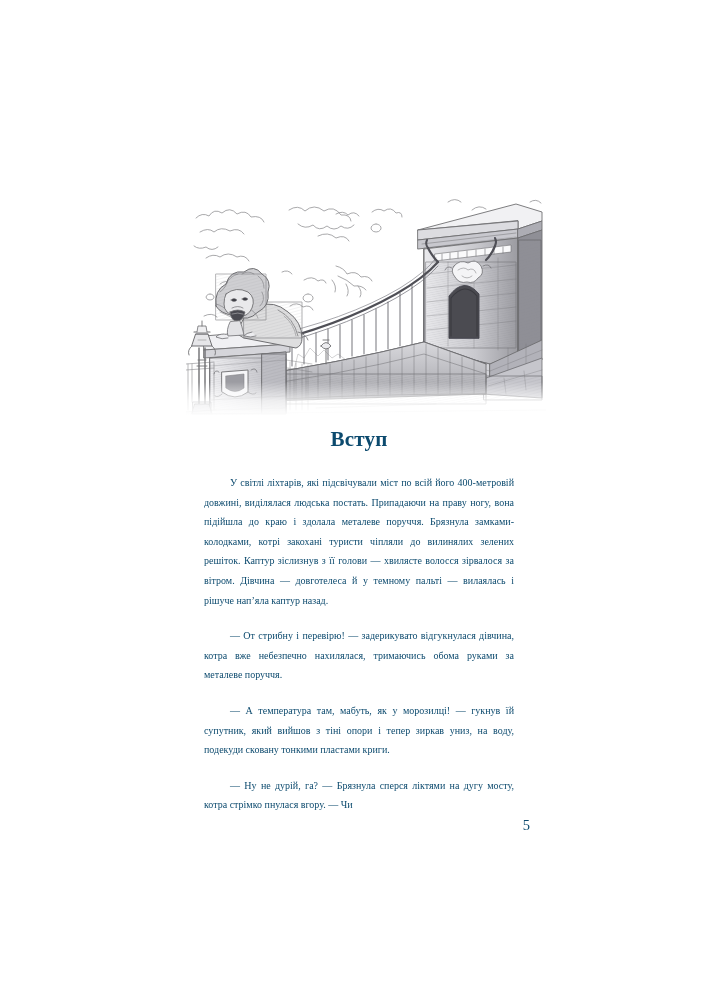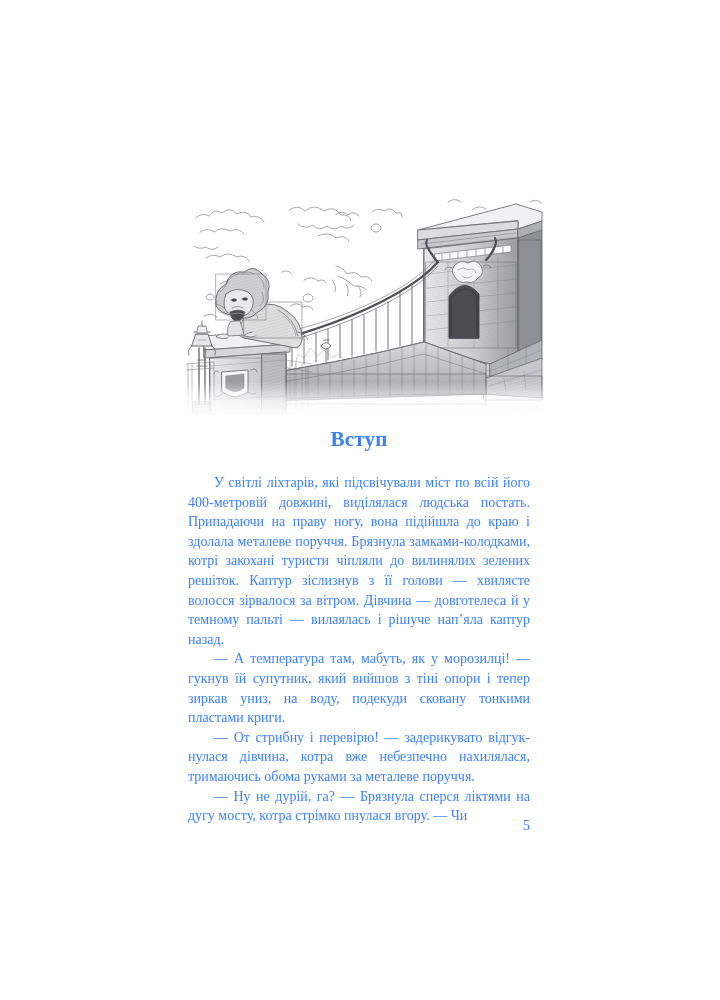--- a/index.html
+++ b/index.html
@@ -7,21 +7,21 @@
     padding: 0;
     background: #ffffff;
   }
   .page {
     position: relative;
     width: 720px;
     height: 1000px;
     background: #ffffff;
     overflow: hidden;
     font-family: "Liberation Serif", "DejaVu Serif", serif;
-    color: #3b82f6;
+    color: #0c4a6e;
   }
 
   
   .illustration-block {
     position: absolute;
     left: 186px;
     top: 188px;
     width: 360px;
     height: 228px;
   }
@@ -49,26 +49,26 @@
   }
   .chapter-title {
     font-size: 21px;
     font-weight: bold;
     text-align: center;
     letter-spacing: 0.2px;
     margin: 0 0 22px 0;
     line-height: 1.1;
   }
   .body-par {
-    font-size: 14px;
+    font-size: 10px;
     line-height: 19.6px;
     text-align: justify;
     text-justify: inter-word;
     text-indent: 26px;
-    margin: 0;
+    margin: 16px;
     hyphens: manual;
     -webkit-hyphens: manual;
   }
   .page-number {
     position: absolute;
     left: 188px;
     top: 818px;
     width: 342px;
     text-align: right;
     font-size: 14.5px;
@@ -400,20 +400,20 @@
           <path d="M130 220 L250 216"></path>
         </g>
       </g>
     </svg>
     <div class="illo-fade"></div>
   </div>
 
   <div class="text-column">
     <h1 class="chapter-title">Вступ</h1>
     <p class="body-par">У світлі ліхтарів, які підсвічували міст по всій його 400-метровій довжині, виділялася людська по­стать. Припадаючи на праву ногу, вона підійшла до краю і здолала металеве поруччя. Брязнула замка­ми-колодками, котрі закохані туристи чіпляли до вилинялих зелених решіток. Каптур зіслизнув з її голови — хвилясте волосся зірвалося за вітром. Дів­чина — довготелеса й у темному пальті — вилаялась і рішуче нап’яла каптур назад.</p>
+    <p class="body-par">— От стрибну і перевірю! — задерикувато відгук­нулася дівчина, котра вже небезпечно нахилялася, тримаючись обома руками за металеве поруччя.</p>
     <p class="body-par">— А температура там, мабуть, як у морозилці! — гукнув їй супутник, який вийшов з тіні опори і те­пер зиркав униз, на воду, подекуди сковану тонкими пластами криги.</p>
-    <p class="body-par">— От стрибну і перевірю! — задерикувато відгук­нулася дівчина, котра вже небезпечно нахилялася, тримаючись обома руками за металеве поруччя.</p>
     <p class="body-par">— Ну не дурій, га? — Брязнула сперся ліктями на дугу мосту, котра стрімко пнулася вгору. — Чи</p>
   </div>
 
   <div class="page-number">5</div>
 
 </div>
 
 </body></html>

